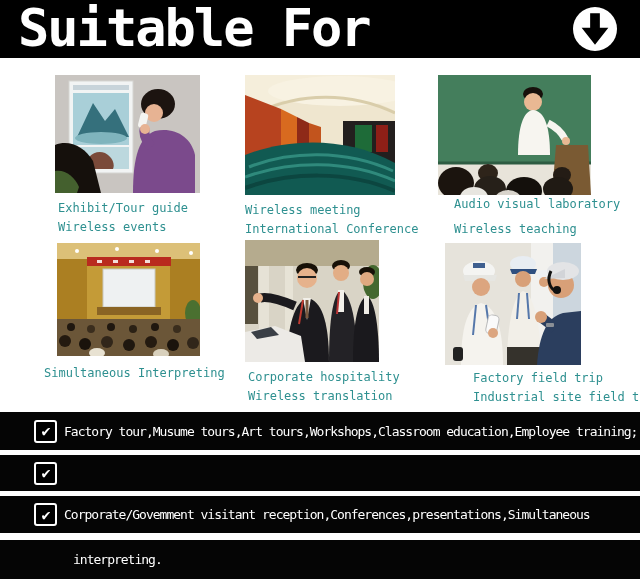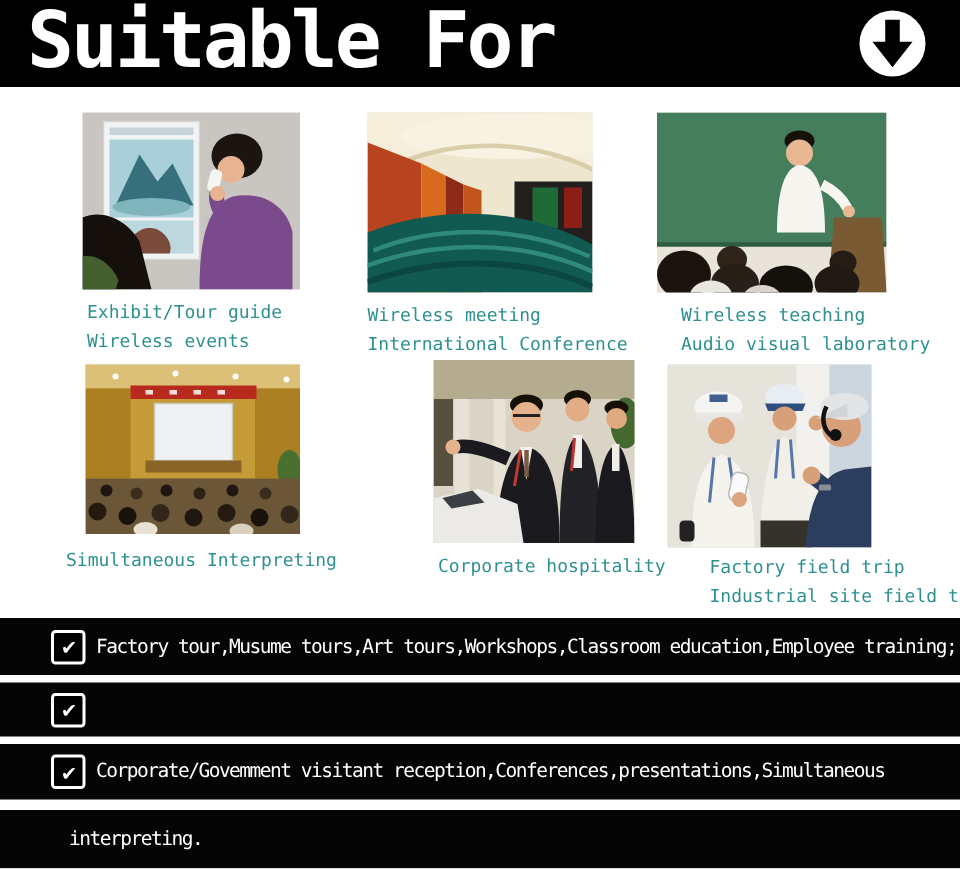--- a/index.html
+++ b/index.html
@@ -15,36 +15,36 @@
   .scroll-btn svg{width:30px;height:34px;display:block;}
 
   
   .cell{position:absolute;}
   .photo{display:block;background:#ddd;}
   .caption{margin:6px 0 0 0;font-size:12px;line-height:19px;color:#2e9090;white-space:nowrap;}
   #cell1{left:55px;top:75px;width:148px;}
   #cell2{left:245px;top:75px;width:152px;}
   #cell3{left:438px;top:75px;width:153px;}
   #cell4{left:57px;top:243px;width:145px;}
-  #cell5{left:245px;top:240px;width:134px;margin-left:44px;}
+  #cell5{left:245px;top:240px;width:134px;}
   #cell6{left:445px;top:243px;width:136px;}
   #cell1 .caption{margin-left:3px;}
   #cell3 .caption{margin-left:16px;}
   #cell4 .caption{margin-left:-13px;margin-top:8px;}
   #cell5 .caption{margin-left:3px;margin-top:6px;}
   #cell6 .caption{margin-left:28px;margin-top:4px;}
 
   
   .bar{position:absolute;left:0;width:640px;background:#050505;display:flex;align-items:center;
        color:#fff;font-size:13px;letter-spacing:-1px;padding-left:34px;box-sizing:border-box;}
   .bar .bar-text{white-space:pre;}
   #bar1{top:412px;height:38px;}
   #bar2{top:455px;height:36px;}
   #bar3{top:496px;height:37px;}
-  #bar4{top:540px;height:39px;padding-left:46px;}
+  #bar4{top:540px;height:39px;padding-left:73px;}
   .checkbox{width:19px;height:19px;border:2px solid #fff;border-radius:3px;background:#000;
        color:#fff;display:flex;align-items:center;justify-content:center;font-size:15px;
        font-weight:bold;margin-right:7px;flex:0 0 auto;}
 </style>
 </head>
 <body>
 
 <div class="page">
 
   <div class="header">
@@ -114,22 +114,22 @@
       <polygon points="118,70 150,70 153,120 114,120" fill="#7a5a33"></polygon>
       <ellipse cx="50" cy="98" rx="10" ry="9" fill="#2e241a"></ellipse>
       <ellipse cx="124" cy="100" rx="9" ry="8" fill="#241c15"></ellipse>
       <ellipse cx="18" cy="108" rx="18" ry="16" fill="#1b140e"></ellipse>
       <ellipse cx="52" cy="114" rx="16" ry="13" fill="#262019"></ellipse>
       <ellipse cx="86" cy="116" rx="18" ry="14" fill="#14100c"></ellipse>
       <ellipse cx="120" cy="114" rx="15" ry="12" fill="#201a14"></ellipse>
       <ellipse cx="36" cy="122" rx="14" ry="10" fill="#e8e6e0"></ellipse>
       <ellipse cx="70" cy="124" rx="13" ry="9" fill="#d8d4cc"></ellipse>
     </svg>
+    <p class="caption" style="margin-top:0">Audio visual laboratory</p>
     <p class="caption">Wireless teaching</p>
-    <p class="caption" style="margin-top:0">Audio visual laboratory</p>
   </div>
 
   <div class="cell" id="cell4">
     <svg class="photo" width="143" height="113" viewBox="0 0 143 113">
       <rect width="143" height="113" fill="#c49b37"></rect>
       <rect x="0" y="0" width="143" height="16" fill="#dcc078"></rect>
       <circle cx="20" cy="8" r="2" fill="#fff"></circle>
         <circle cx="60" cy="6" r="2" fill="#fff"></circle>
       <circle cx="100" cy="8" r="2" fill="#fff"></circle>
         <circle cx="134" cy="10" r="2" fill="#fff"></circle>
@@ -186,20 +186,21 @@
       <path d="M42 122 C42 86 50 62 62 58 C76 60 84 80 84 122 Z" fill="#1b1a1e"></path>
       <polygon points="58,58 66,58 62,80" fill="#f2f0ea"></polygon>
       <line x1="62" y1="60" x2="62" y2="78" stroke="#7a5a40" stroke-width="3"></line>
       <line x1="58" y1="60" x2="54" y2="84" stroke="#c03a30" stroke-width="2"></line>
       <path d="M50 66 C36 60 24 56 15 58" stroke="#1b1a1e" stroke-width="9" fill="none"></path>
       <circle cx="13" cy="58" r="5" fill="#e6b28c"></circle>
       <polygon points="0,122 0,92 30,86 56,96 60,122" fill="#eceae6"></polygon>
       <polygon points="6,92 26,87 34,95 12,99" fill="#3a3f46"></polygon>
     </svg>
     <p class="caption">Corporate hospitality</p>
+    <p class="caption" style="margin-top:0">Wireless translation</p>
   </div>
 
   <div class="cell" id="cell6">
     <svg class="photo" width="136" height="122" viewBox="0 0 136 122">
       <rect width="136" height="122" fill="#e6e3db"></rect>
       <rect x="86" y="0" width="22" height="122" fill="#f2f1ee"></rect>
       <rect x="108" y="0" width="28" height="122" fill="#ccd6de"></rect>
       <ellipse cx="99" cy="32" rx="7" ry="5" fill="#eef0f2"></ellipse>
       <circle cx="99" cy="39" r="5" fill="#d8a078"></circle>
       <ellipse cx="78" cy="21" rx="13" ry="8" fill="#e8edf2"></ellipse>

